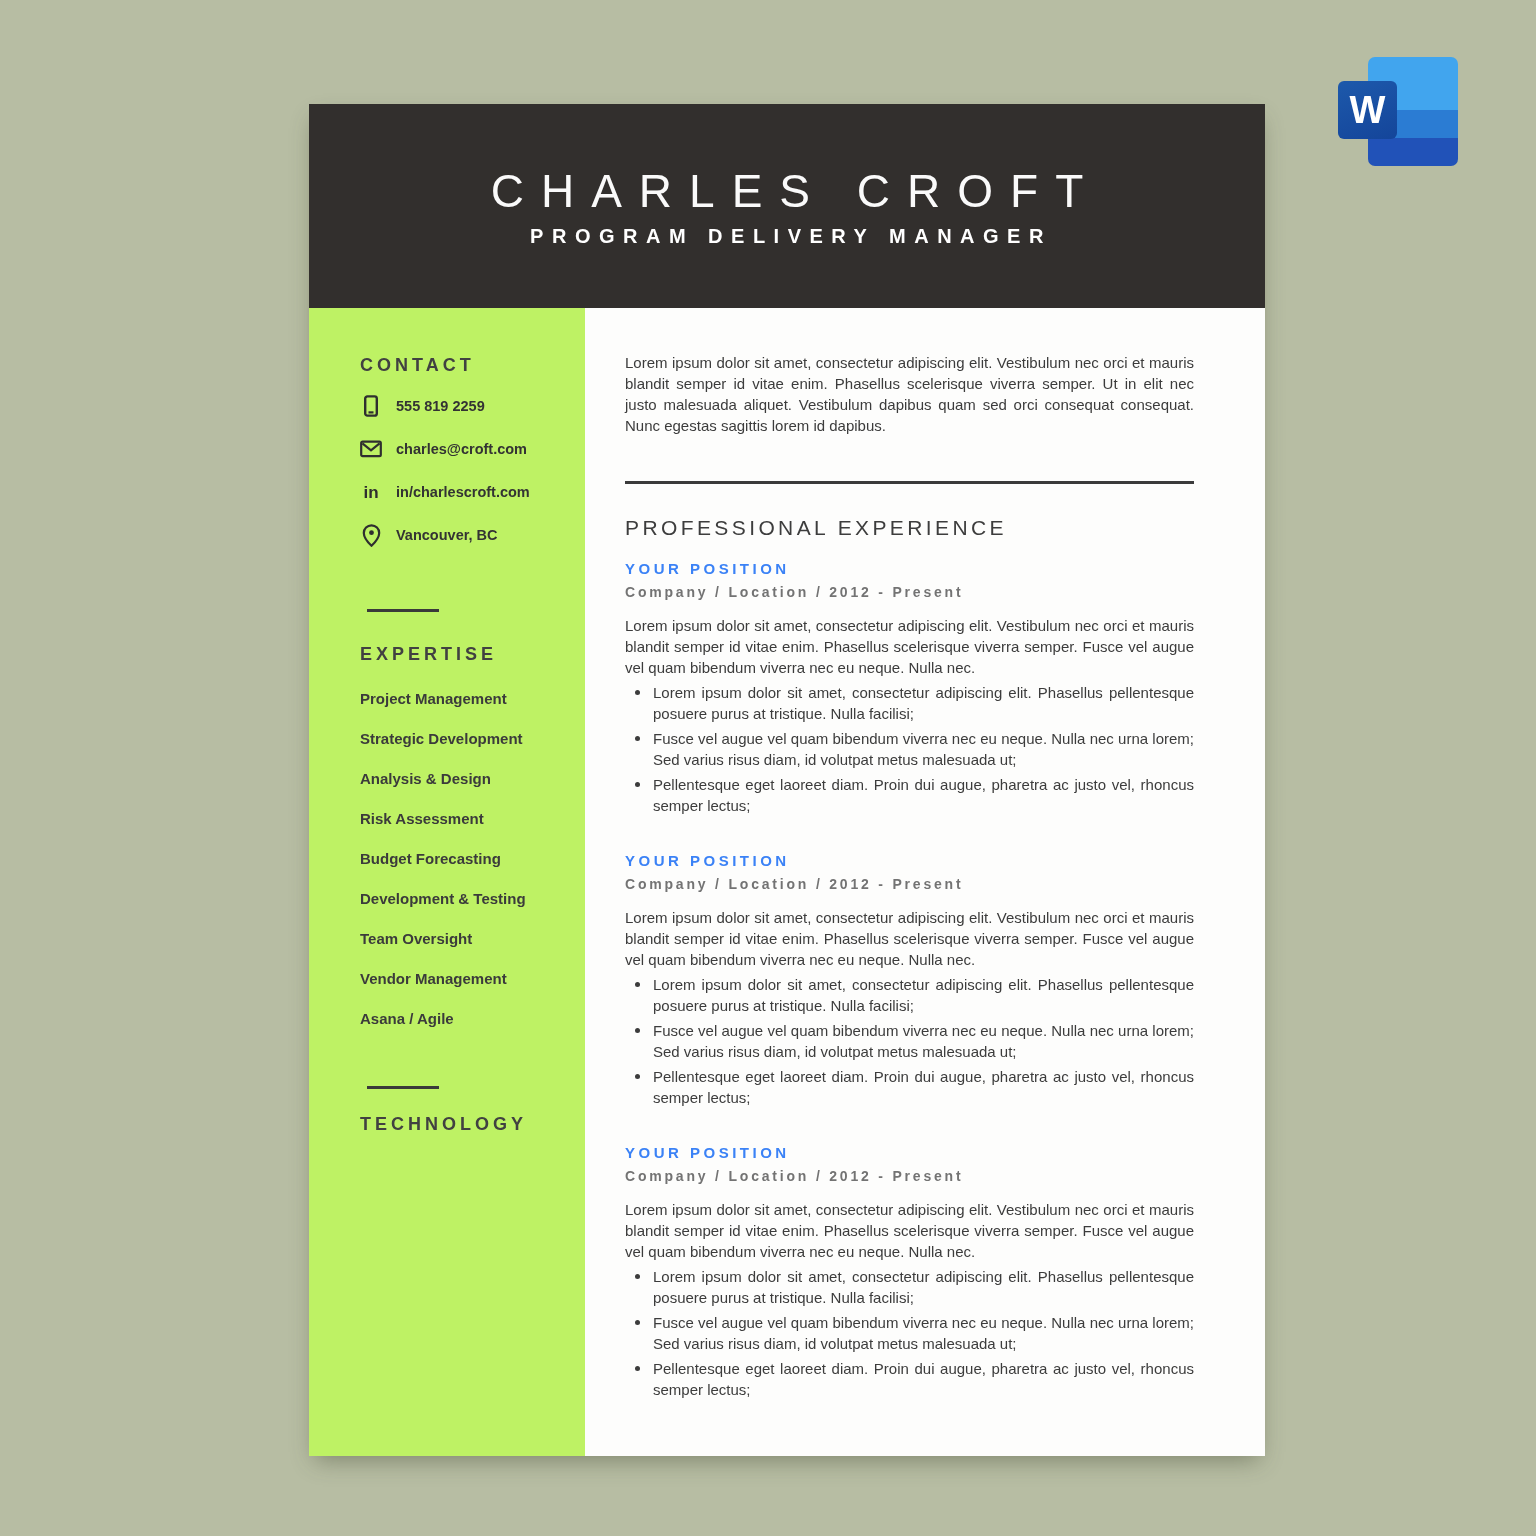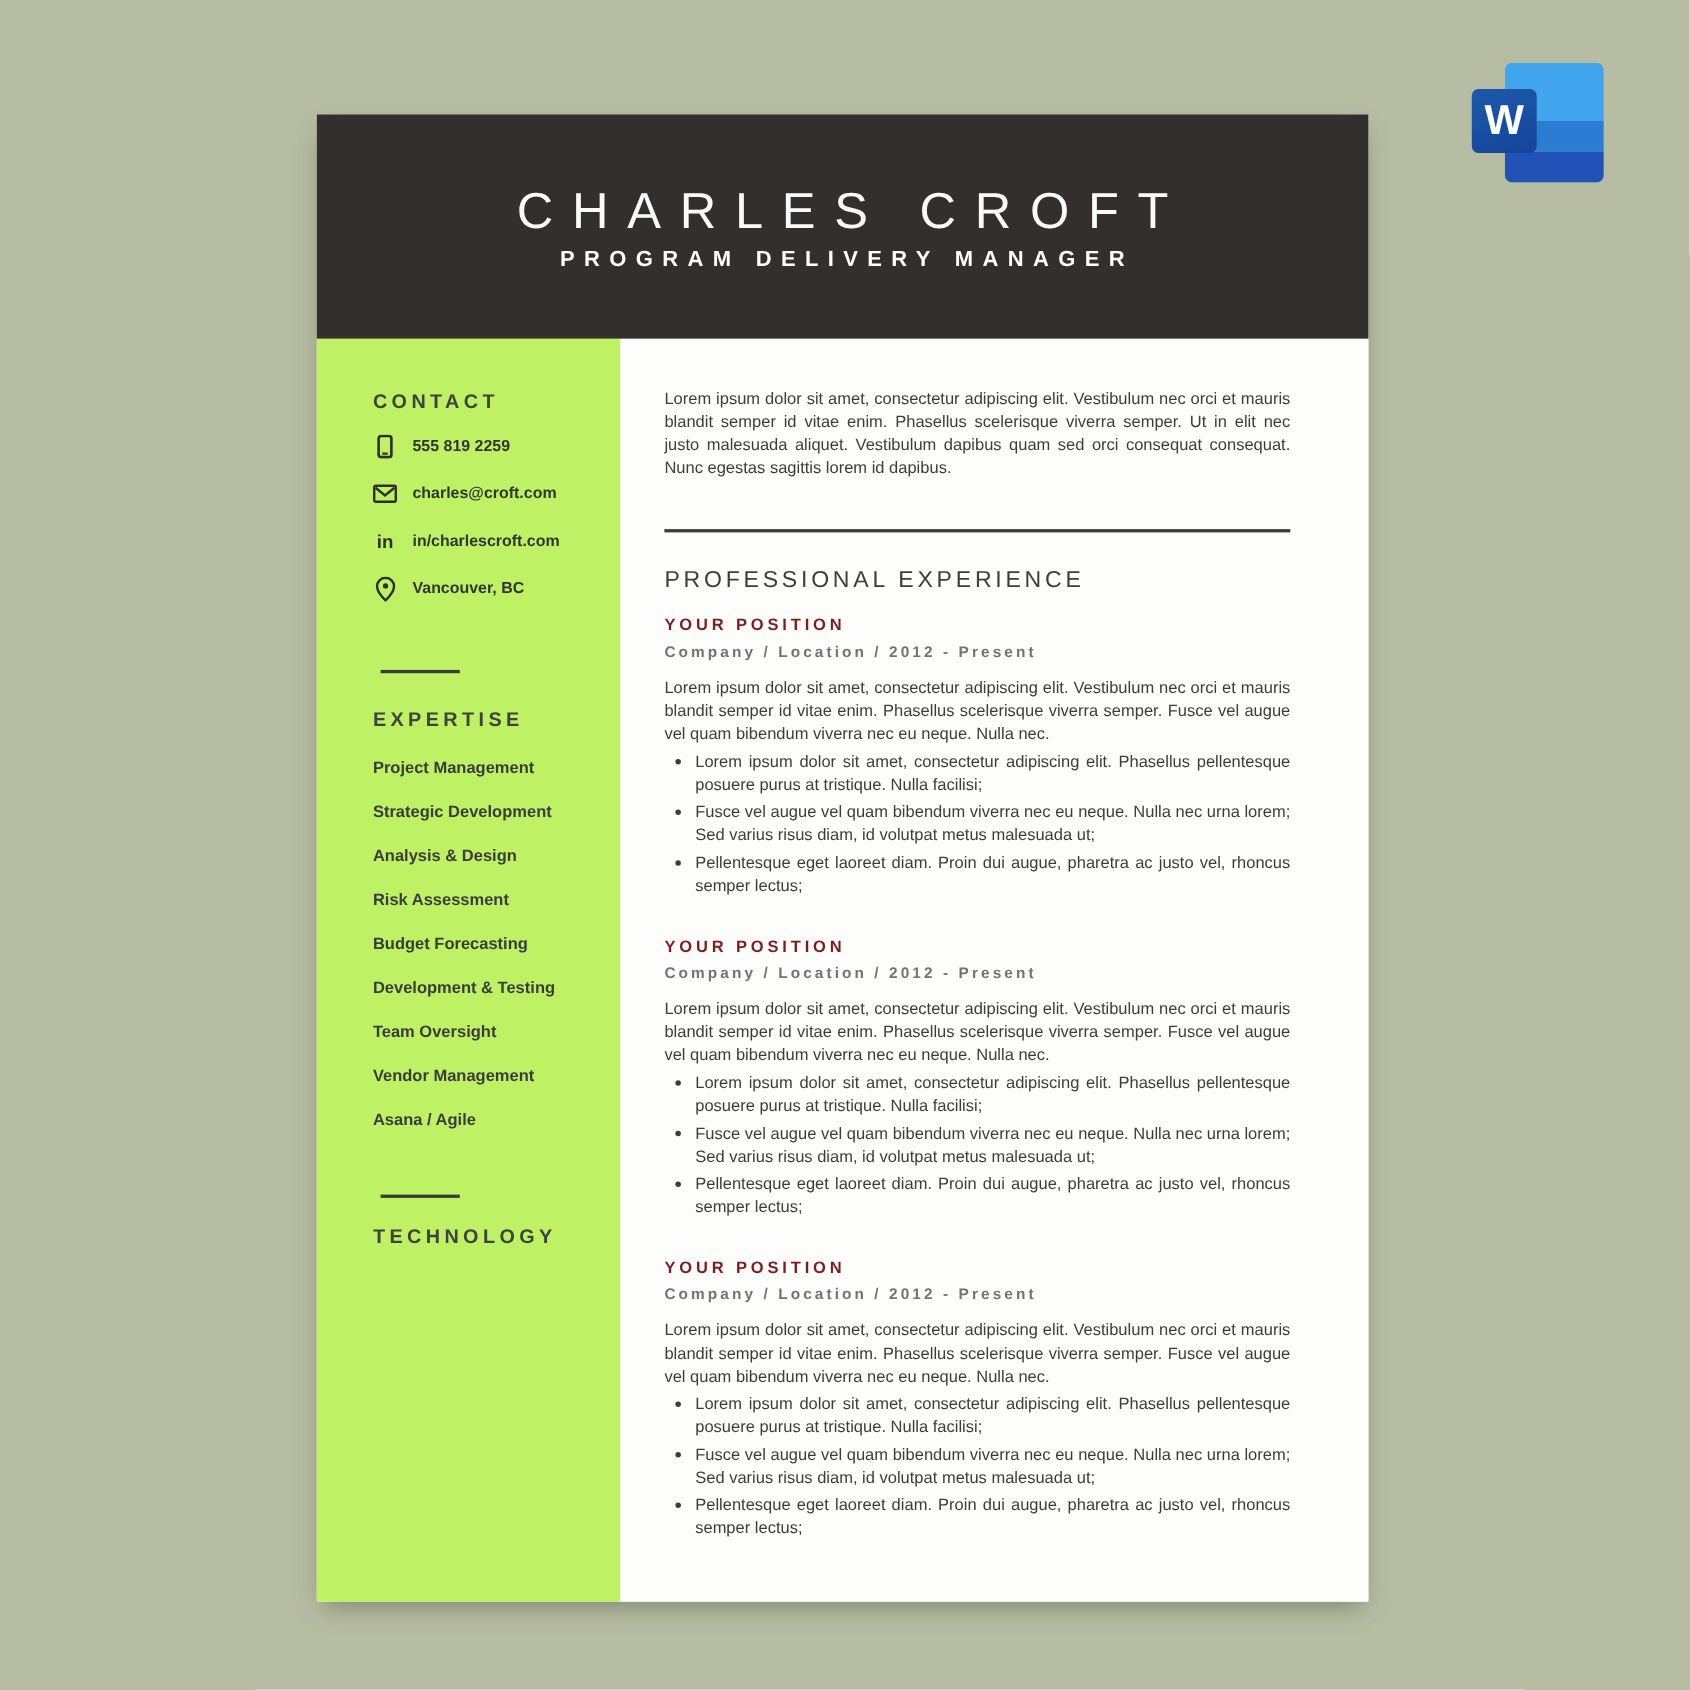--- a/index.html
+++ b/index.html
@@ -5,21 +5,21 @@
   html,body { margin:0; padding:0; }
   body {
     width:1536px; height:1536px; position:relative;
     background:#b7bda3;
     font-family:"Liberation Sans", sans-serif;
     -webkit-font-smoothing:antialiased;
   }
 
   
   .page {
-    position:absolute; left:288px; top:104px; width:956px; height:1352px;
+    position:absolute; left:309px; top:104px; width:956px; height:1352px;
     background:#fdfdfc; display:flex; flex-direction:column;
     box-shadow:0 10px 22px -6px rgba(60,66,44,.45);
   }
 
   
   .rez-header {
     flex:0 0 204px; background:#322f2d; color:#fafafa;
     display:flex; flex-direction:column; align-items:center; justify-content:center;
   }
   .rez-name {
@@ -61,21 +61,21 @@
   .para {
     font-size:15px; line-height:21px; text-align:justify; color:#3c3c3c;
   }
   .main-rule { height:2.5px; background:#3b3b3b; margin-top:45px; }
   .section-heading {
     margin-top:31px; font-size:21px; font-weight:400; letter-spacing:3.4px;
     color:#3d3d3d; line-height:25px; white-space:nowrap;
   }
   .entry { margin-top:36px; }
   .entry.first { margin-top:20px; }
-  .entry-pos { font-size:15px; font-weight:700; letter-spacing:3.5px; color:#7f1d1d; line-height:18px; white-space:nowrap; }
+  .entry-pos { font-size:15px; font-weight:700; letter-spacing:3.5px; color:#3b82f6; line-height:18px; white-space:nowrap; }
   .entry-meta { margin-top:5px; font-size:14px; font-weight:700; letter-spacing:2.8px; color:#737373; line-height:18px; white-space:nowrap; }
   .entry-desc { margin-top:14px; }
   .bullets { margin-top:4px; }
   .bullet { display:flex; margin-bottom:4px; }
   .bullet-dot { flex:0 0 5px; width:5px; height:5px; border-radius:50%; background:#3c3c3c; margin:8px 13px 0 10px; }
   .bullet-text { flex:1; font-size:15px; line-height:21px; text-align:justify; color:#3c3c3c; }
 
   
   .word-badge { position:absolute; left:1338px; top:57px; width:121px; height:110px; }
   .word-doc {

